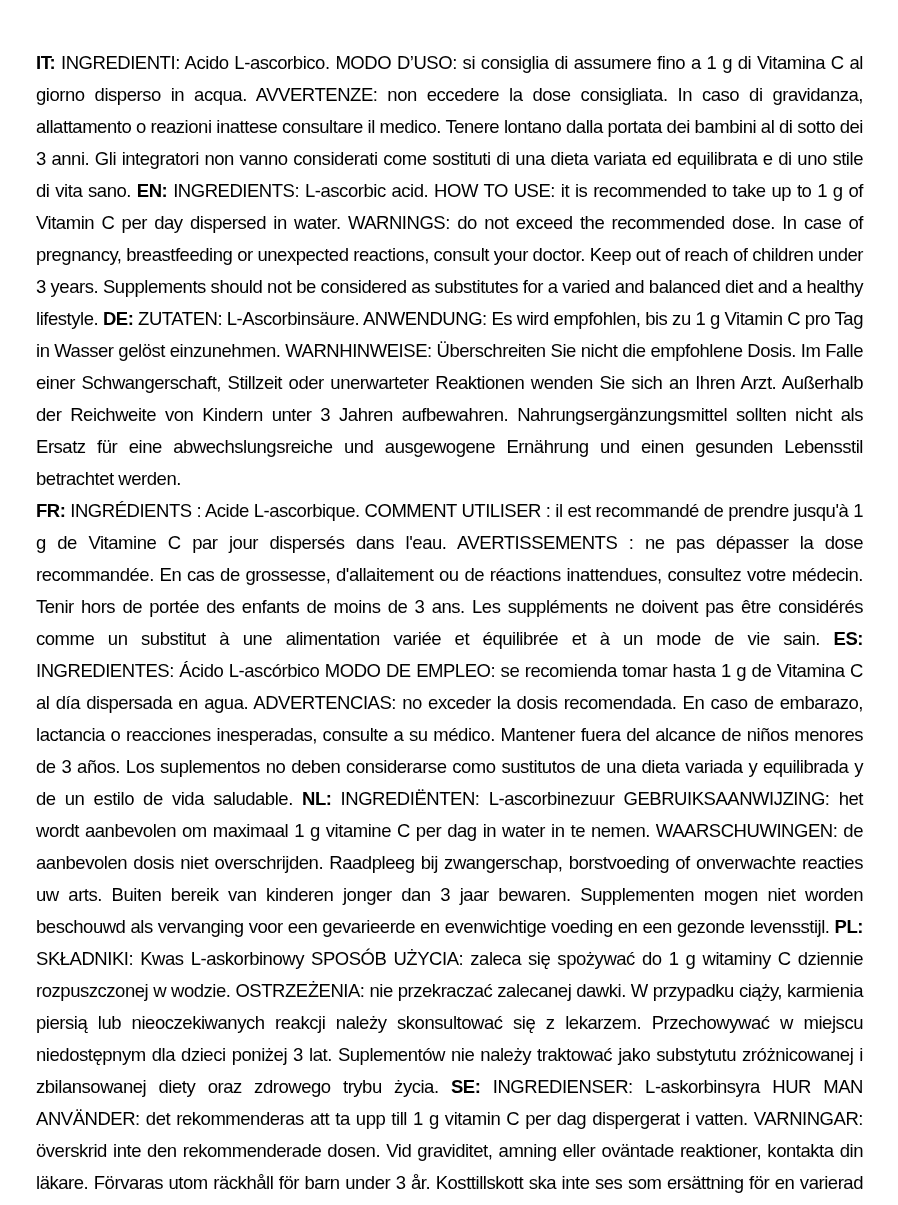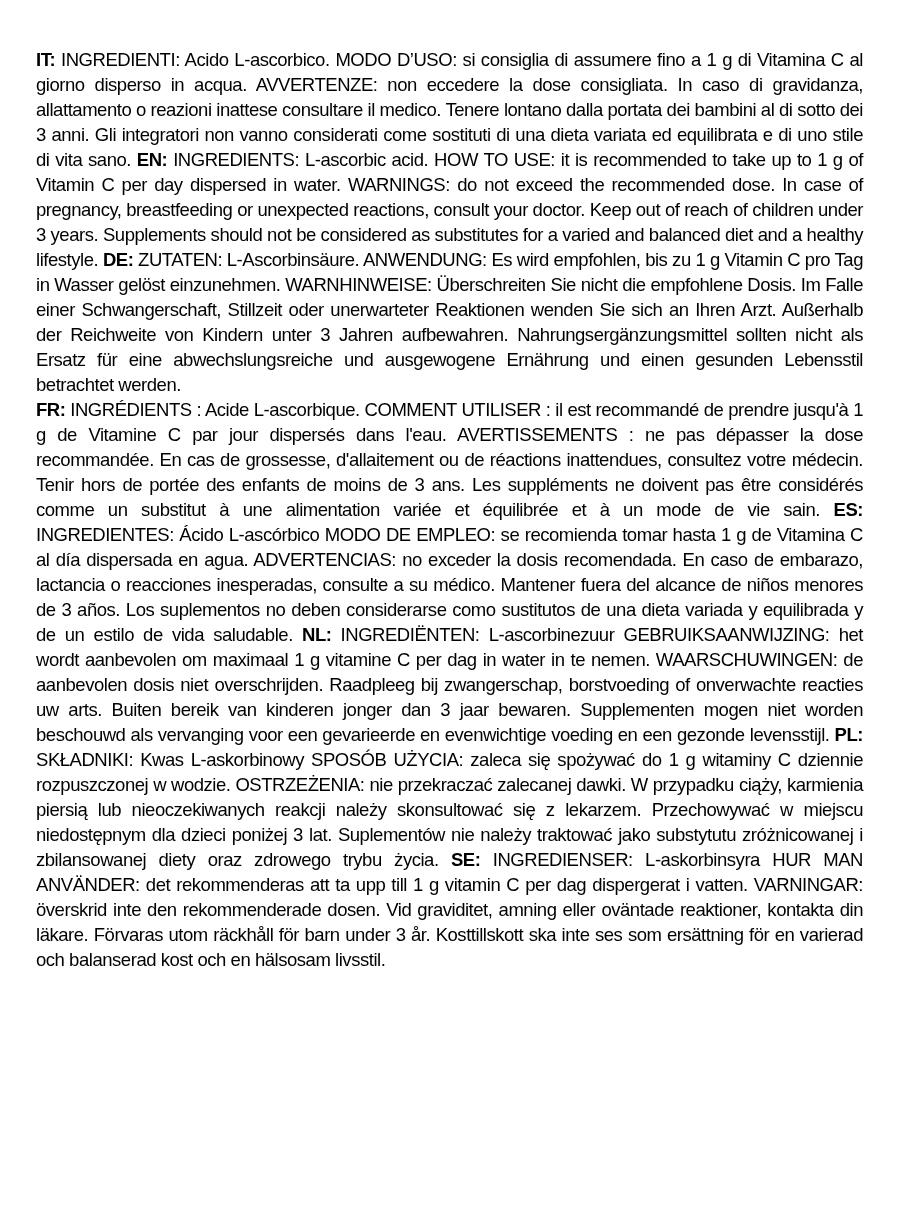--- a/index.html
+++ b/index.html
@@ -17,21 +17,21 @@
     box-sizing: border-box;
     width: 898px;
     min-height: 1205px;
     padding: 47px 35px 30px 36px;
     color: #000000;
     background: #ffffff;
   }
   .para {
     margin: 0;
     font-size: 18.5px;
-    line-height: 25px;
+    line-height: 32px;
     letter-spacing: -0.025em;
     text-align: justify;
     text-justify: inter-word;
     hyphens: none;
     color: #000000;
   }
   .lang-code {
     font-weight: 700;
   }
 </style>

